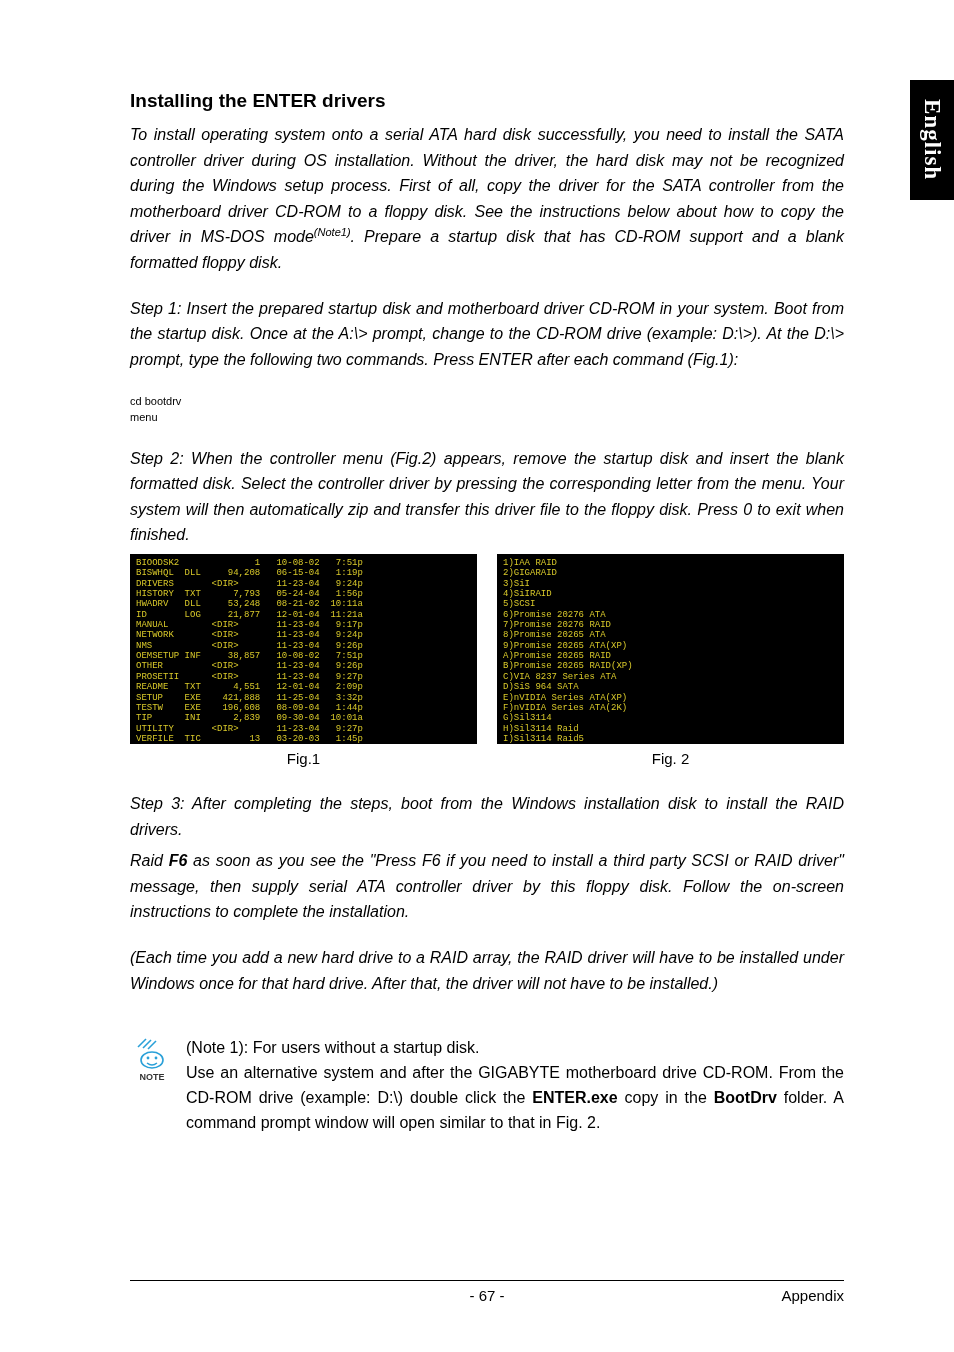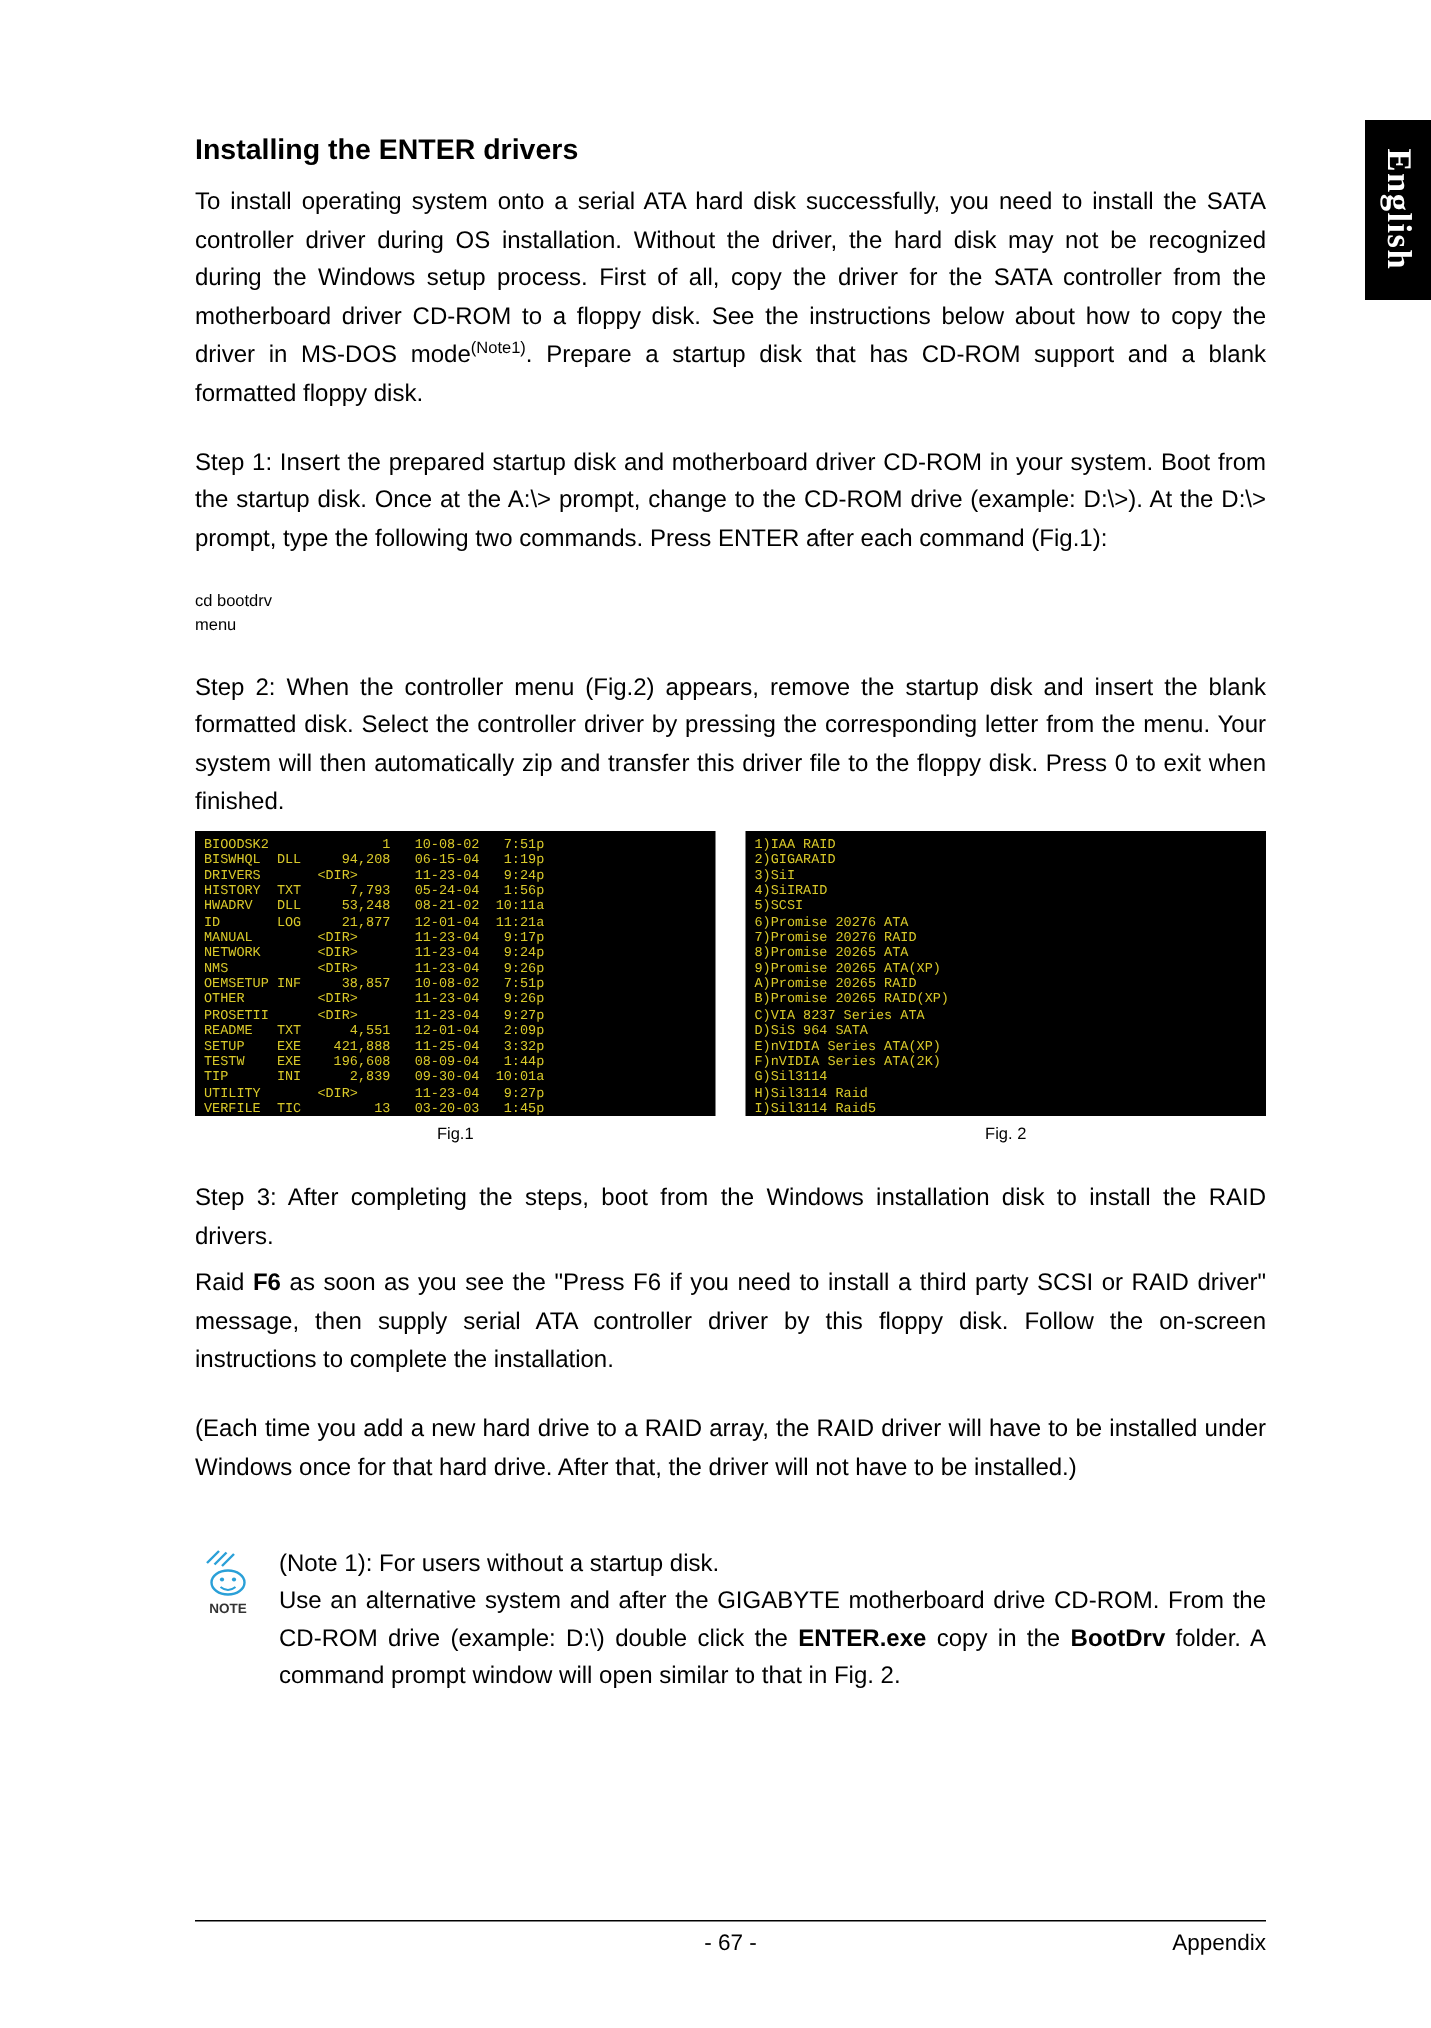--- a/index.html
+++ b/index.html
@@ -39,20 +39,21 @@
   h1.section-title {
     font-size: 19px;
     font-weight: bold;
     margin: 0 0 10px 0;
   }
   p.body {
     font-size: 16px;
     line-height: 1.6;
     margin: 0 0 20px 0;
     text-align: justify;
+    font-style: italic;
   }
   p.body.tight { margin-bottom: 6px; }
   .code {
     font-family: Liberation Sans, sans-serif;
     font-size: 11px;
     line-height: 1.5;
     margin: 0 0 20px 0;
     white-space: pre;
   }
   .figs {
@@ -68,21 +69,21 @@
     font-size: 9px;
     line-height: 1.15;
     text-align: left;
     padding: 4px 6px;
     white-space: pre;
     height: 190px;
     overflow: hidden;
     box-sizing: border-box;
   }
   .fig-cap {
-    font-size: 11px;
+    font-size: 15px;
     margin-top: 6px;
   }
   sup { font-size: 11px; }
   .note-block {
     display: flex;
     align-items: flex-start;
     gap: 12px;
     margin-top: 40px;
   }
   .note-icon {

